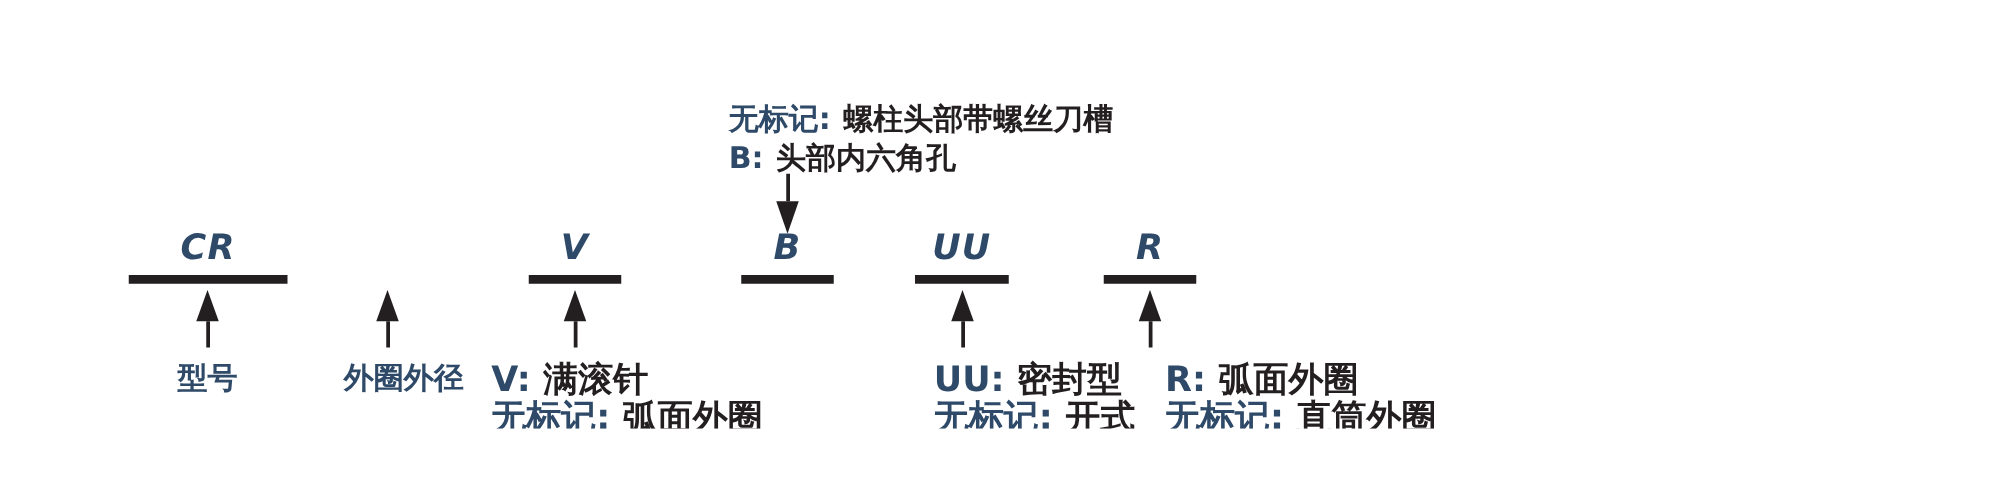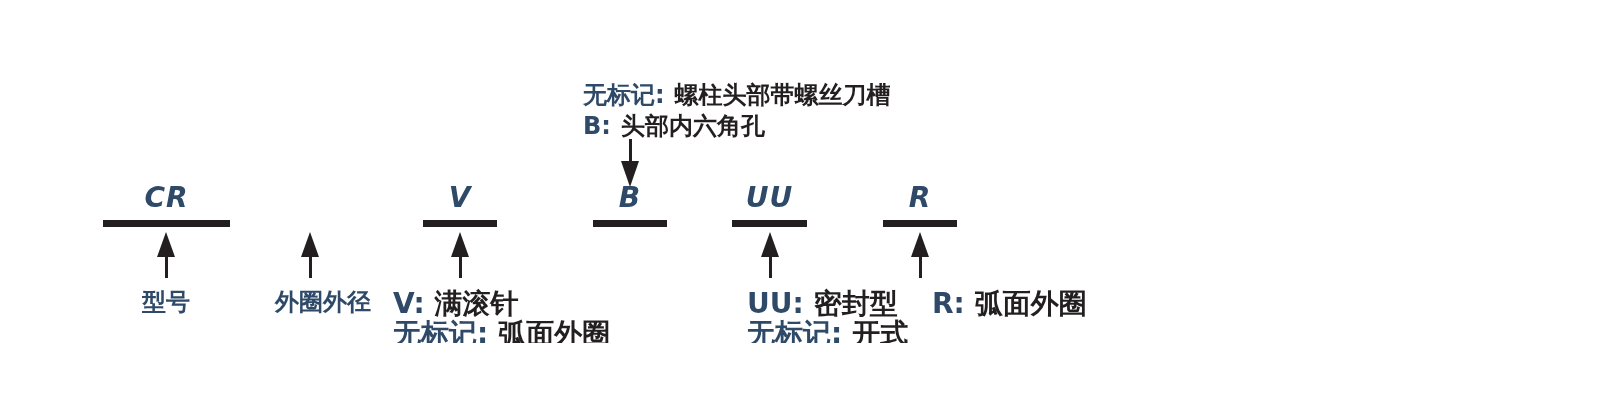--- a/index.html
+++ b/index.html
@@ -186,15 +186,18 @@
     </div>
     <div>
       <span class="prefix">无标记:</span><span class="plain">开式</span>
     </div>
   </div>
 
   <div class="label-block blk-r">
     <div>
       <span class="prefix">R:</span><span class="plain">弧面外圈</span>
     </div>
+    <div>
+      <span class="prefix">无标记:</span><span class="plain">直筒外圈</span>
+    </div>
   </div>
 
 </div>
 
 </body></html>

